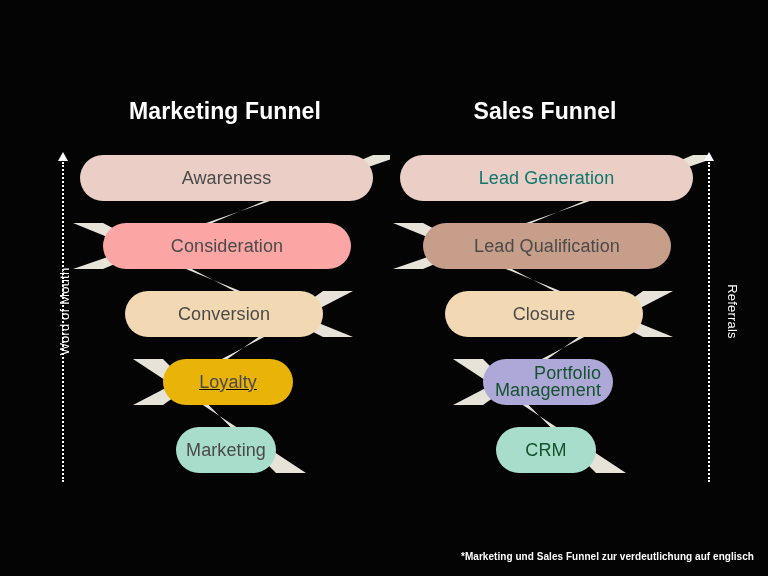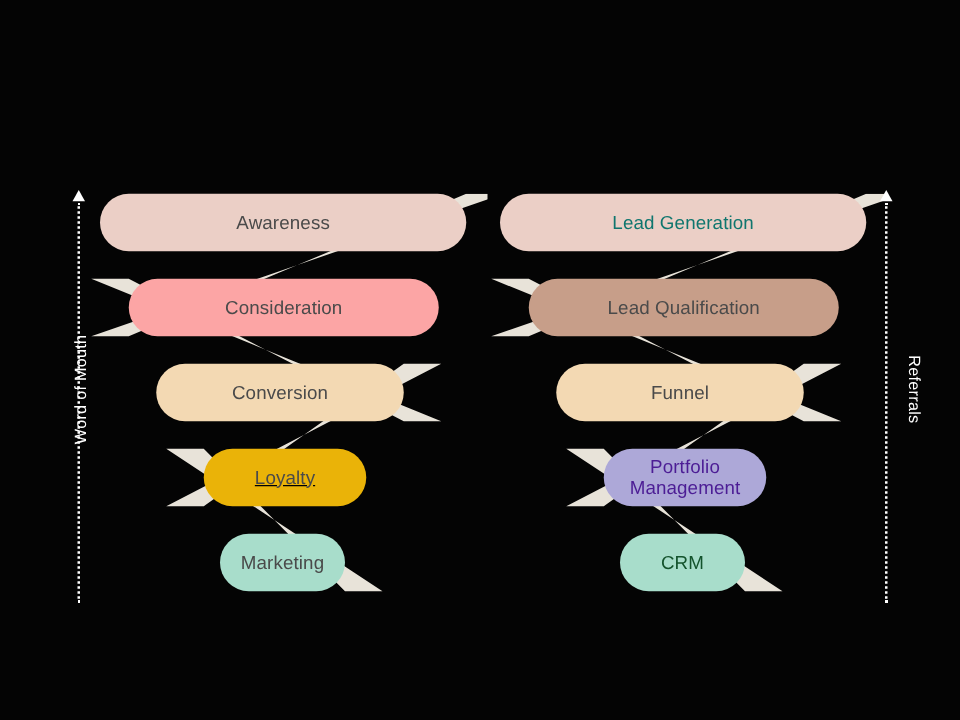--- a/index.html
+++ b/index.html
@@ -69,23 +69,23 @@
     height: 46px;
     border-radius: 23px;
     display: flex;
     align-items: center;
     justify-content: center;
     box-sizing: border-box;
     padding: 0 10px;
   }
   .stage-label {
     color: #4a4a4a;
-    font-size: 15px;
+    font-size: 18px;
     line-height: 17px;
-    text-align: center;
+    text-align: right;
     white-space: pre-line;
     letter-spacing: 0.1px;
   }
 
   
   .side-axis {
     position: absolute;
     top: 152px;
     height: 330px;
     width: 40px;
@@ -148,21 +148,23 @@
     font-weight: bold;
     letter-spacing: 0.05px;
     white-space: nowrap;
   }
 </style>
 </head>
 <body style="background: rgb(4, 4, 4);">
 
 <div id="stage">
 
-
+  <div class="funnel-title" id="title-marketing">Marketing Funnel</div>
+
+  <div class="funnel-title" id="title-sales">Sales Funnel</div>
 
   <div class="funnel" id="funnel-marketing">
     <svg id="ribbon-marketing" viewBox="0 0 330 325" preserveAspectRatio="none" aria-hidden="true">
         <polygon points="313,0 343,0 13,114 43,114" fill="#E8E3D9"></polygon>
         <polygon points="43,68 13,68 293,182 263,182" fill="#E8E3D9"></polygon>
         <polygon points="263,136 293,136 73,250 103,250" fill="#E8E3D9"></polygon>
         <polygon points="103,204 73,204 246,318 216,318" fill="#E8E3D9"></polygon>
       </svg>
     <div id="stages-marketing">
         <div class="stage-row" style="top: 0px;">
@@ -206,26 +208,26 @@
             <div class="stage-label" style="color: #0f766e;">Lead Generation</div>
           </div>
         </div>
         <div class="stage-row" style="top: 68px;">
           <div class="stage-pill" style="width: 248px; margin-left: 43px; background: rgb(199, 158, 137);">
             <div class="stage-label" style="color: rgb(74, 74, 74);">Lead Qualification</div>
           </div>
         </div>
         <div class="stage-row" style="top: 136px;">
           <div class="stage-pill" style="width: 198px; margin-left: 65px; background: rgb(243, 217, 179);">
-            <div class="stage-label" style="color: rgb(74, 74, 74);">Funnel</div>
+            <div class="stage-label" style="color: rgb(74, 74, 74);">Closure</div>
           </div>
         </div>
         <div class="stage-row" style="top: 204px;">
           <div class="stage-pill" style="width: 130px; margin-left: 103px; background: rgb(173, 168, 216);">
-            <div class="stage-label" style="color: #4c1d95;">Portfolio
+            <div class="stage-label" style="color: #14532d;">Portfolio
 Management</div>
           </div>
         </div>
         <div class="stage-row" style="top: 272px;">
           <div class="stage-pill" style="width: 100px; margin-left: 116px; background: rgb(168, 221, 203);">
             <div class="stage-label" style="color: #14532d;">CRM</div>
           </div>
         </div>
       </div>
   </div>
@@ -235,14 +237,15 @@
     <div class="axis-line"></div>
     <div class="axis-label">Word of Mouth</div>
   </div>
 
   <div class="side-axis" id="axis-right">
     <div class="axis-arrow"></div>
     <div class="axis-line"></div>
     <div class="axis-label">Referrals</div>
   </div>
 
+  <div id="footnote">*Marketing und Sales Funnel zur verdeutlichung auf englisch</div>
 
 </div>
 
 </body></html>

